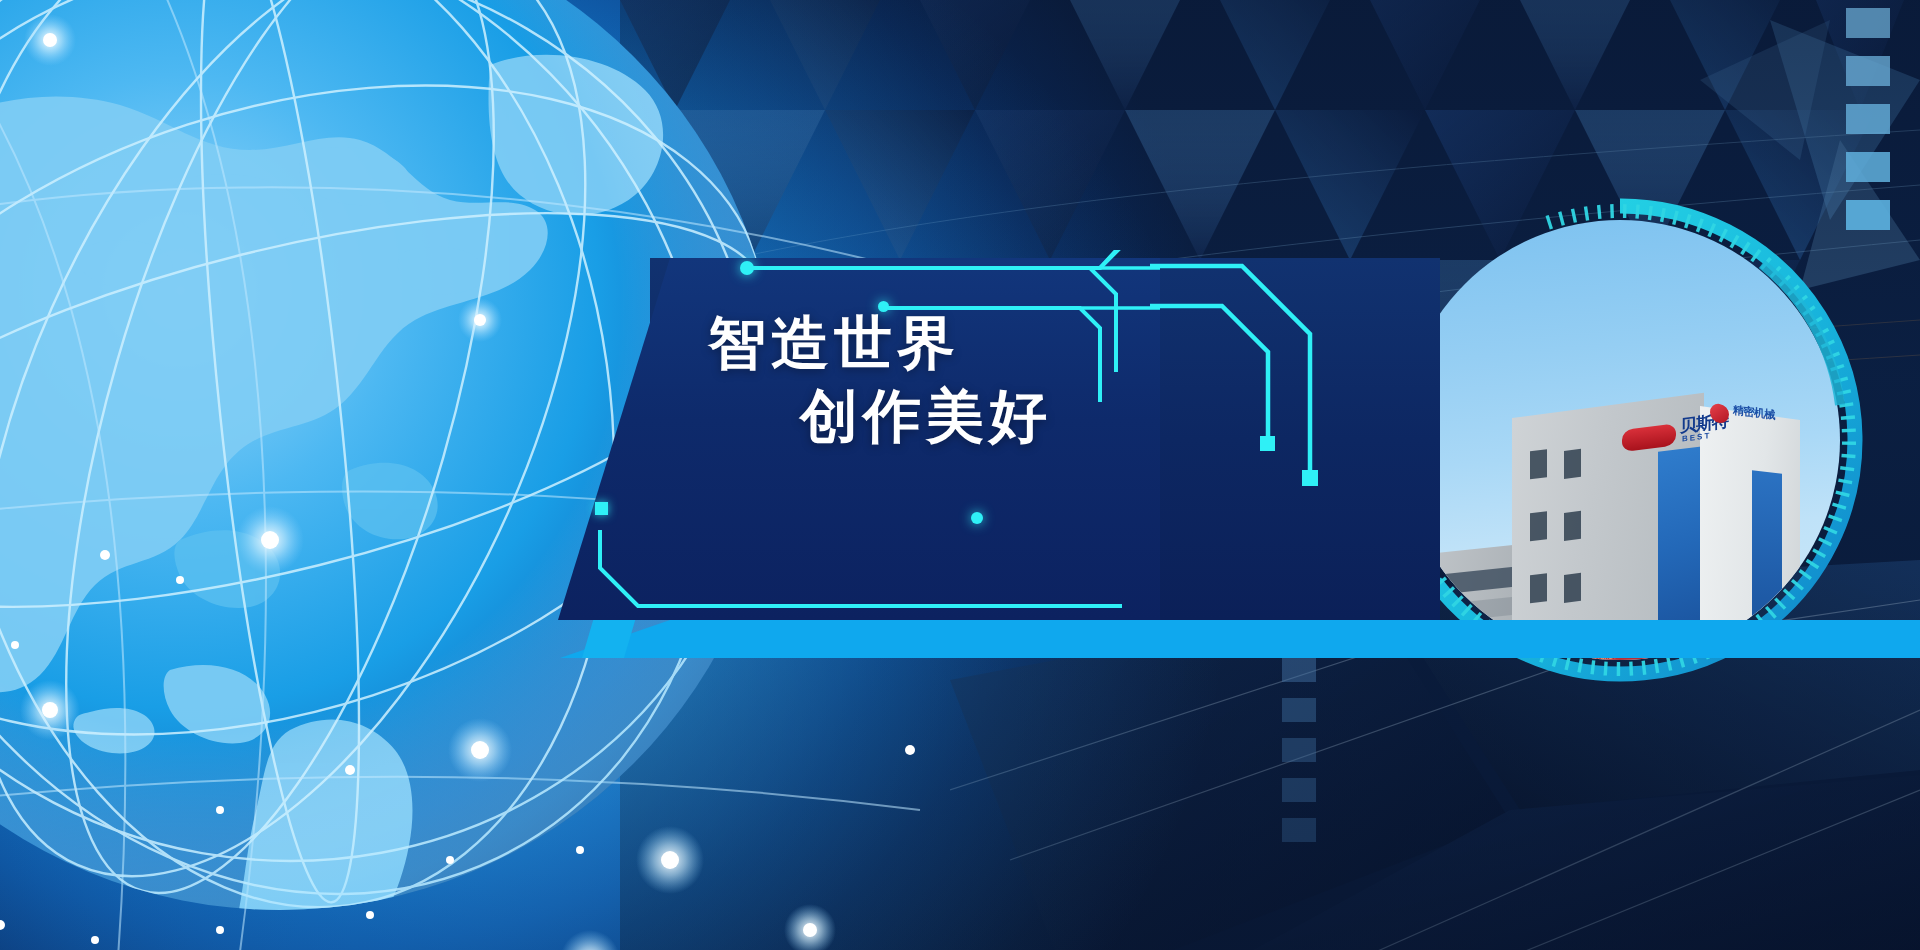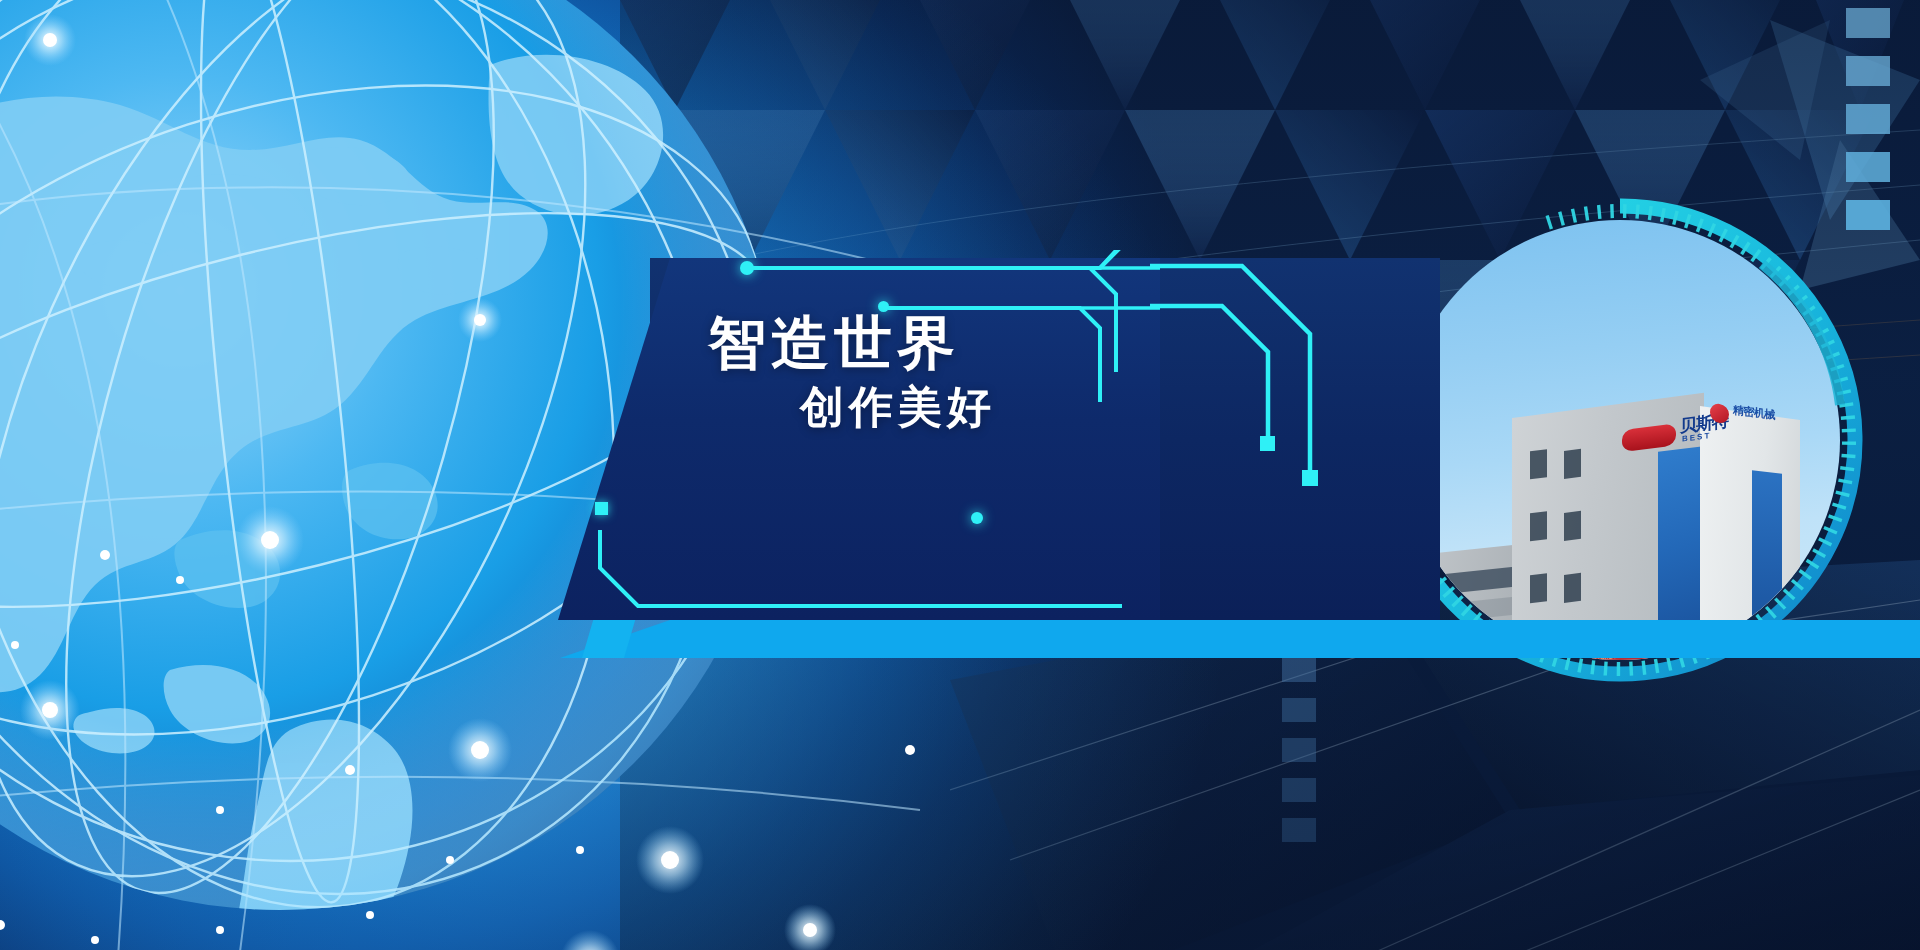--- a/index.html
+++ b/index.html
@@ -73,21 +73,21 @@
 
   .card-body{position:absolute;left:0;top:0;width:640px;height:362px;
     background:linear-gradient(180deg,#12367c 0%,#0e2a6b 45%,#0c2260 100%);
     clip-path:polygon(150px 0,640px 0,640px 362px,38px 362px);}
   .card-body-outer{position:absolute;left:650px;top:258px;width:790px;height:362px;
     background:linear-gradient(180deg,#113270 0%,#0d2762 50%,#0b2058 100%);}
 
   .ttl{position:absolute;color:#fff;font-weight:700;letter-spacing:5px;
     text-shadow:0 2px 10px rgba(0,0,0,.35);}
   .ttl1{left:680px;top:305px;font-size:58px;margin-left:28px;}
-  .ttl2{left:800px;top:378px;font-size:44px;}
+  .ttl2{left:800px;top:378px;font-size:58px;}
   .subttl{position:absolute;left:682px;top:458px;font-size:25px;font-weight:700;color:#ffffff;letter-spacing:2.5px;}
 
   
   .dashcol{position:absolute;display:flex;flex-direction:column;}
   .dashcol .d{width:100%;}
   .right-bars{left:1846px;top:8px;width:44px;}
   .mid-bars{left:1282px;top:658px;width:34px;}
 
   
   .sq{position:absolute;width:13px;height:13px;background:#2ff0f6;box-shadow:0 0 10px rgba(47,240,246,.8);}

